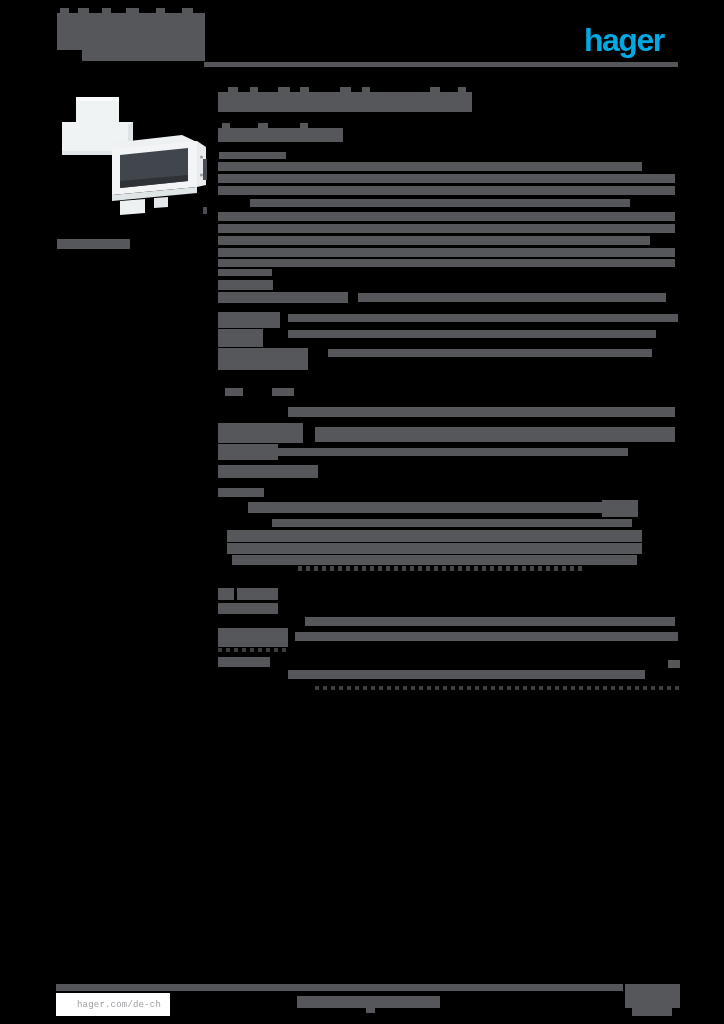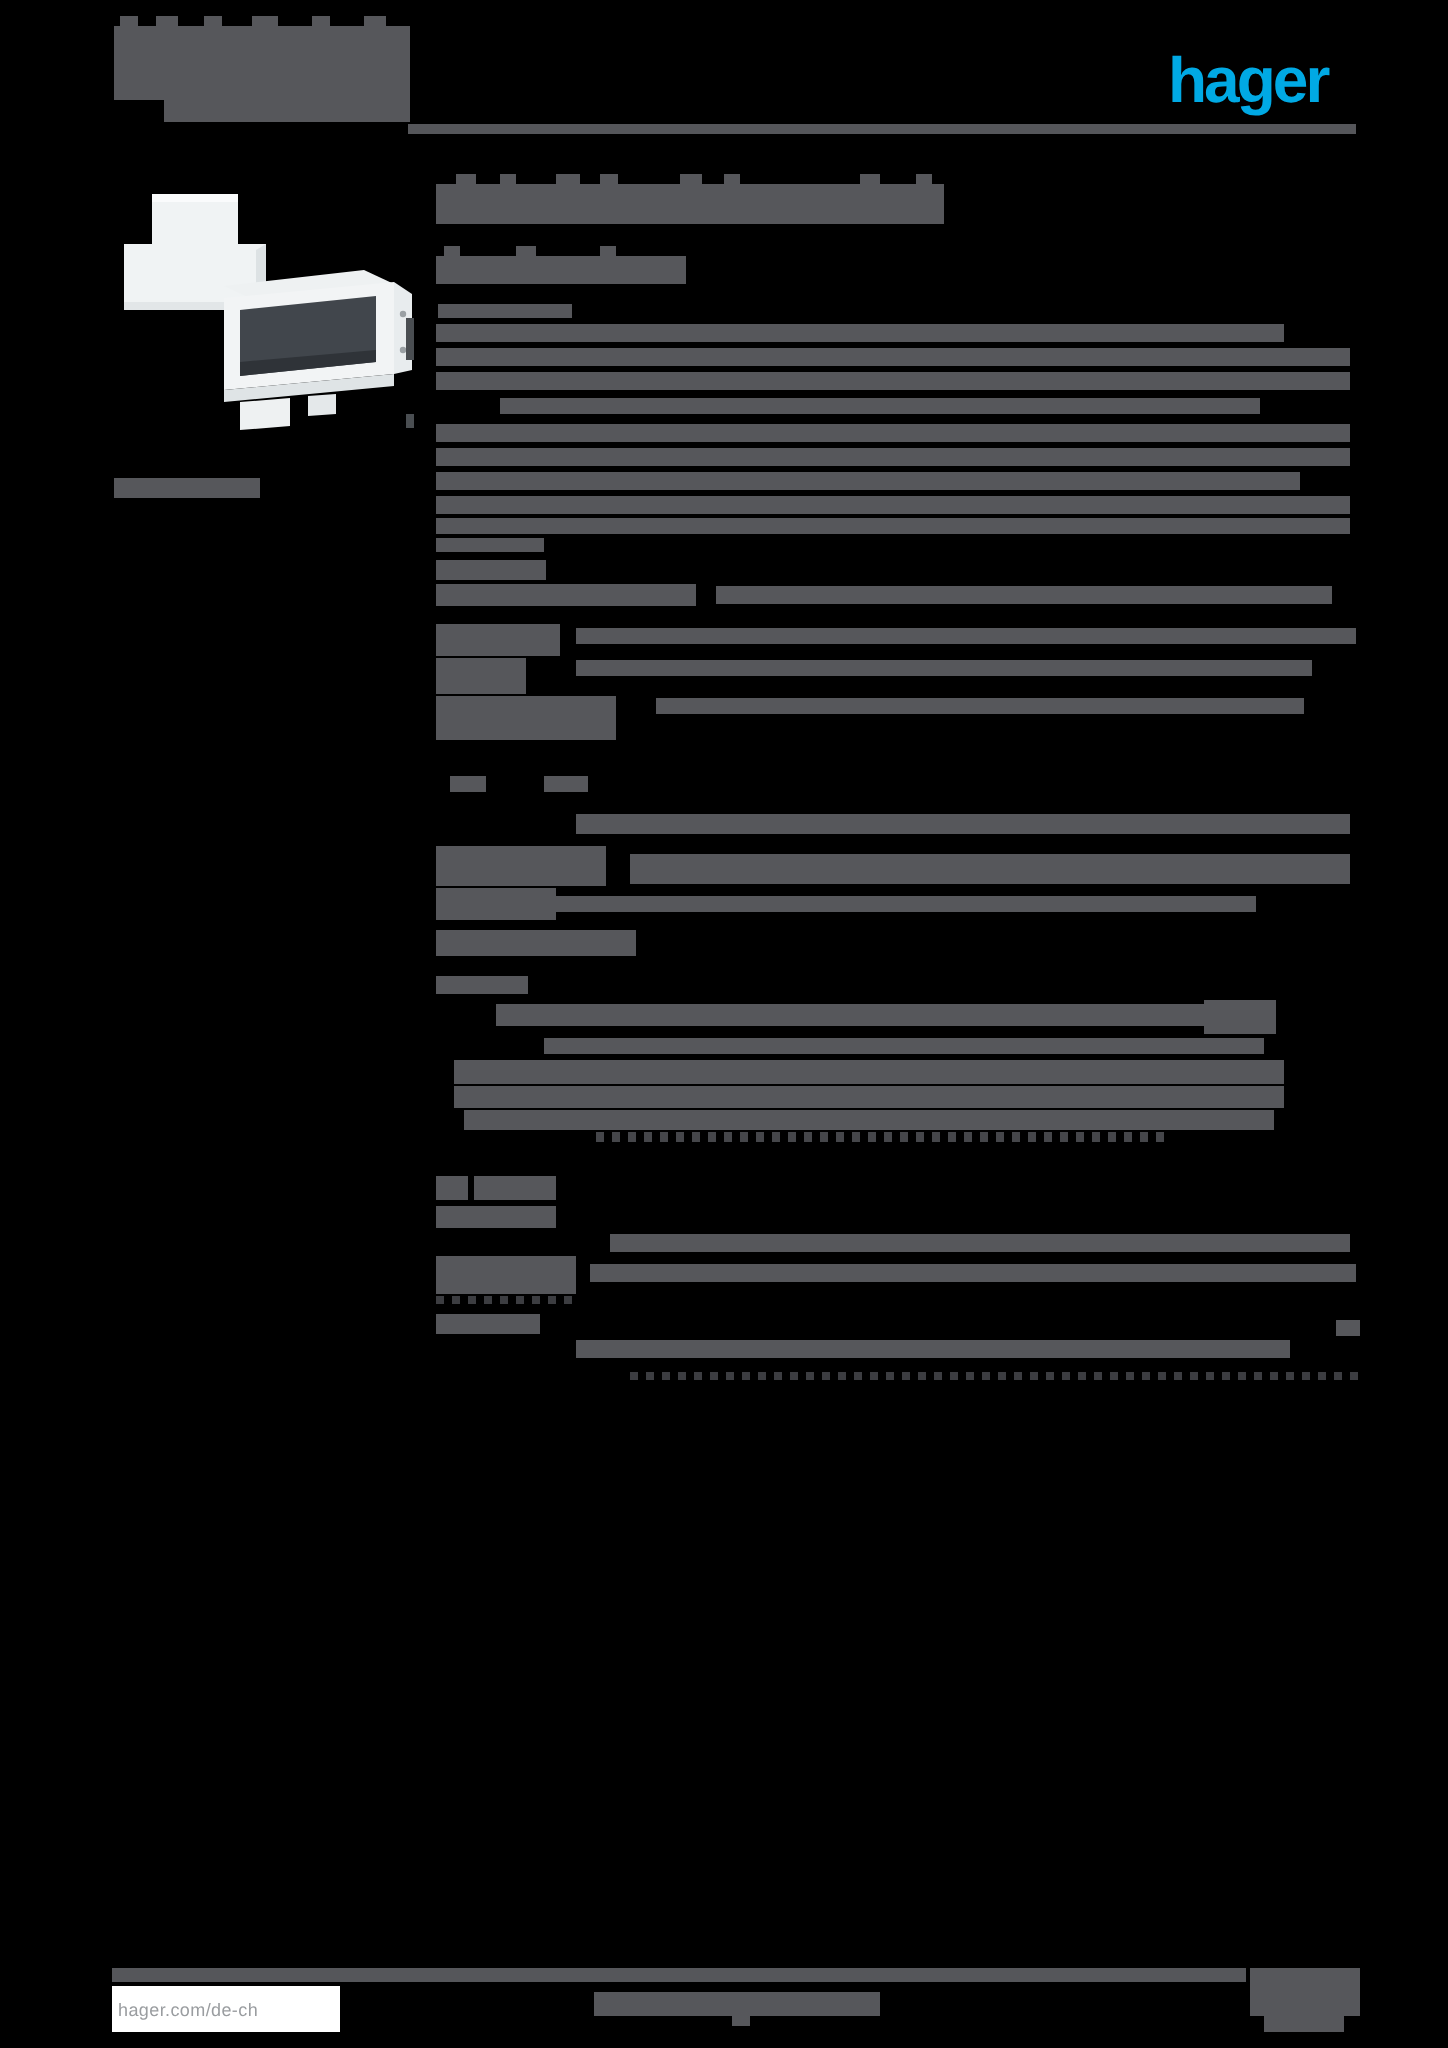--- a/index.html
+++ b/index.html
@@ -7,21 +7,21 @@
         font-family:"Liberation Sans",sans-serif;}
   .blk{position:absolute;}
   .logo{position:absolute;left:584px;top:24px;width:90px;height:36px;
         font-family:"Liberation Sans",sans-serif;font-weight:bold;font-size:32px;
         letter-spacing:-1.5px;line-height:32px;}
   .header-rule{position:absolute;left:204px;top:62px;width:474px;height:5px;}
   .product-img{position:absolute;left:50px;top:85px;width:160px;height:150px;}
   .footer-rule{position:absolute;left:56px;top:984px;width:567px;height:7px;}
   .footer-linkbox{position:absolute;left:56px;top:993px;width:114px;height:23px;
         background:#ffffff;display:flex;align-items:center;}
-  .footer-link{font-size:9px;letter-spacing:0.2px;padding-left:3px;cursor:pointer;}
+  .footer-link{font-size:9px;letter-spacing:0.2px;padding-left:21px;cursor:pointer;font-family:Liberation Mono, monospace;}
   .redaction-layer{position:absolute;left:0;top:0;width:724px;height:1024px;}
 </style>
 </head>
 <body>
 
 <div class="page" style="background: rgb(0, 0, 0);">
 
   <div class="logo" style="color: rgb(0, 169, 228);">hager</div>
 
   <div class="header-rule" style="background: rgb(85, 86, 90);"></div>

